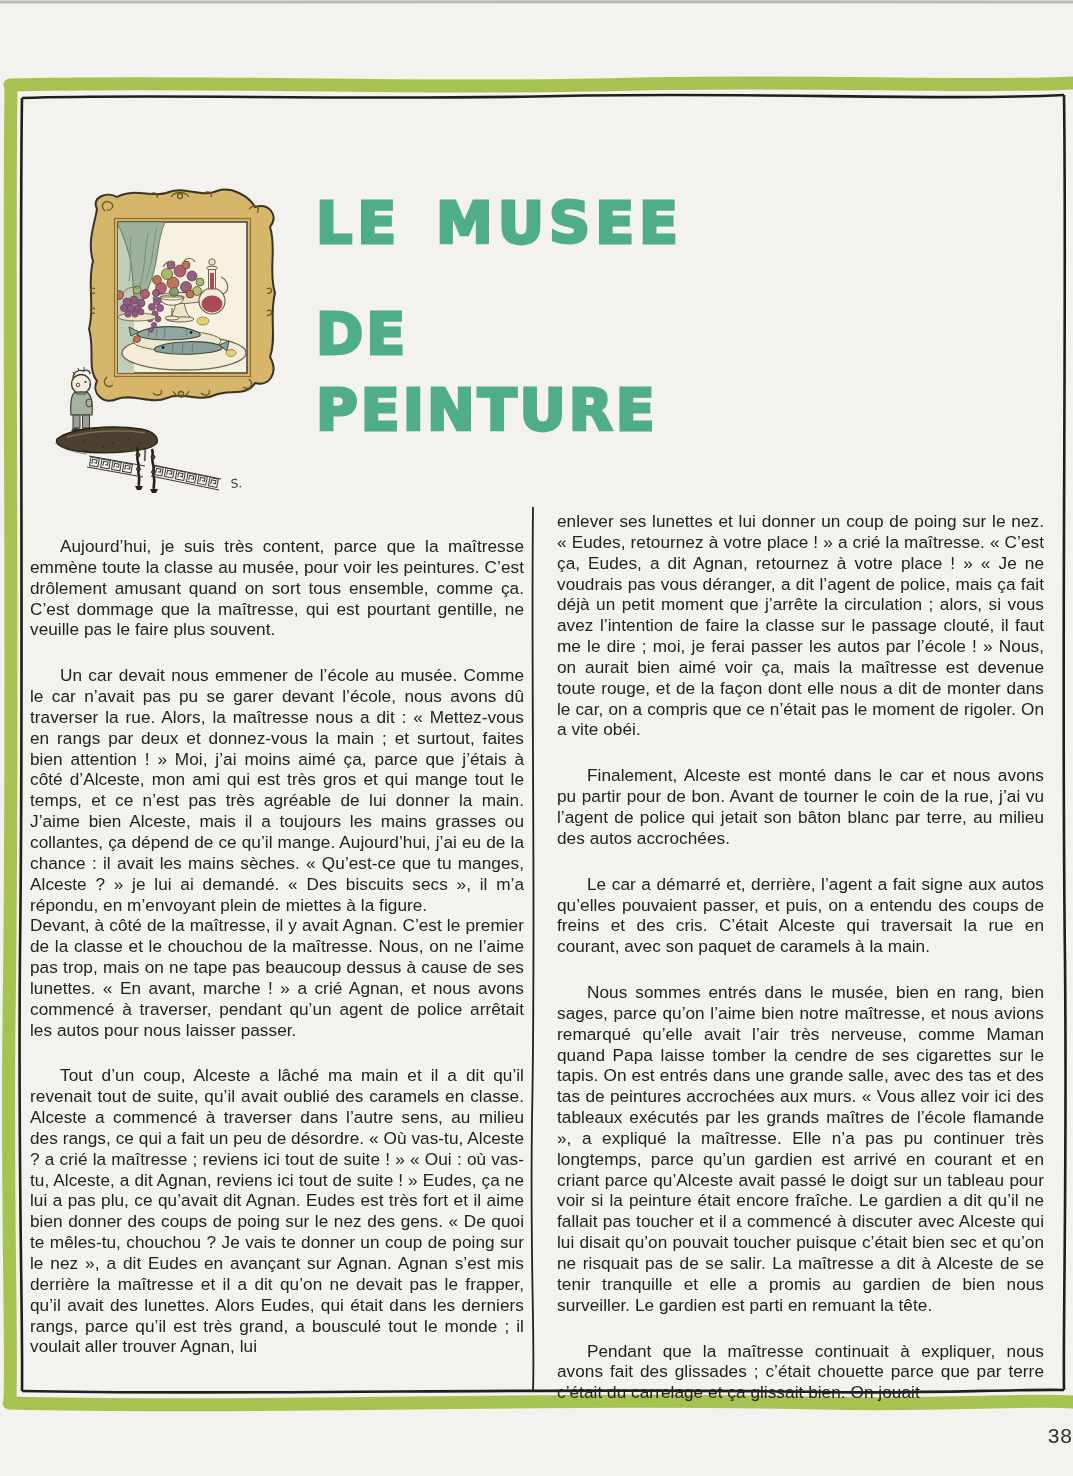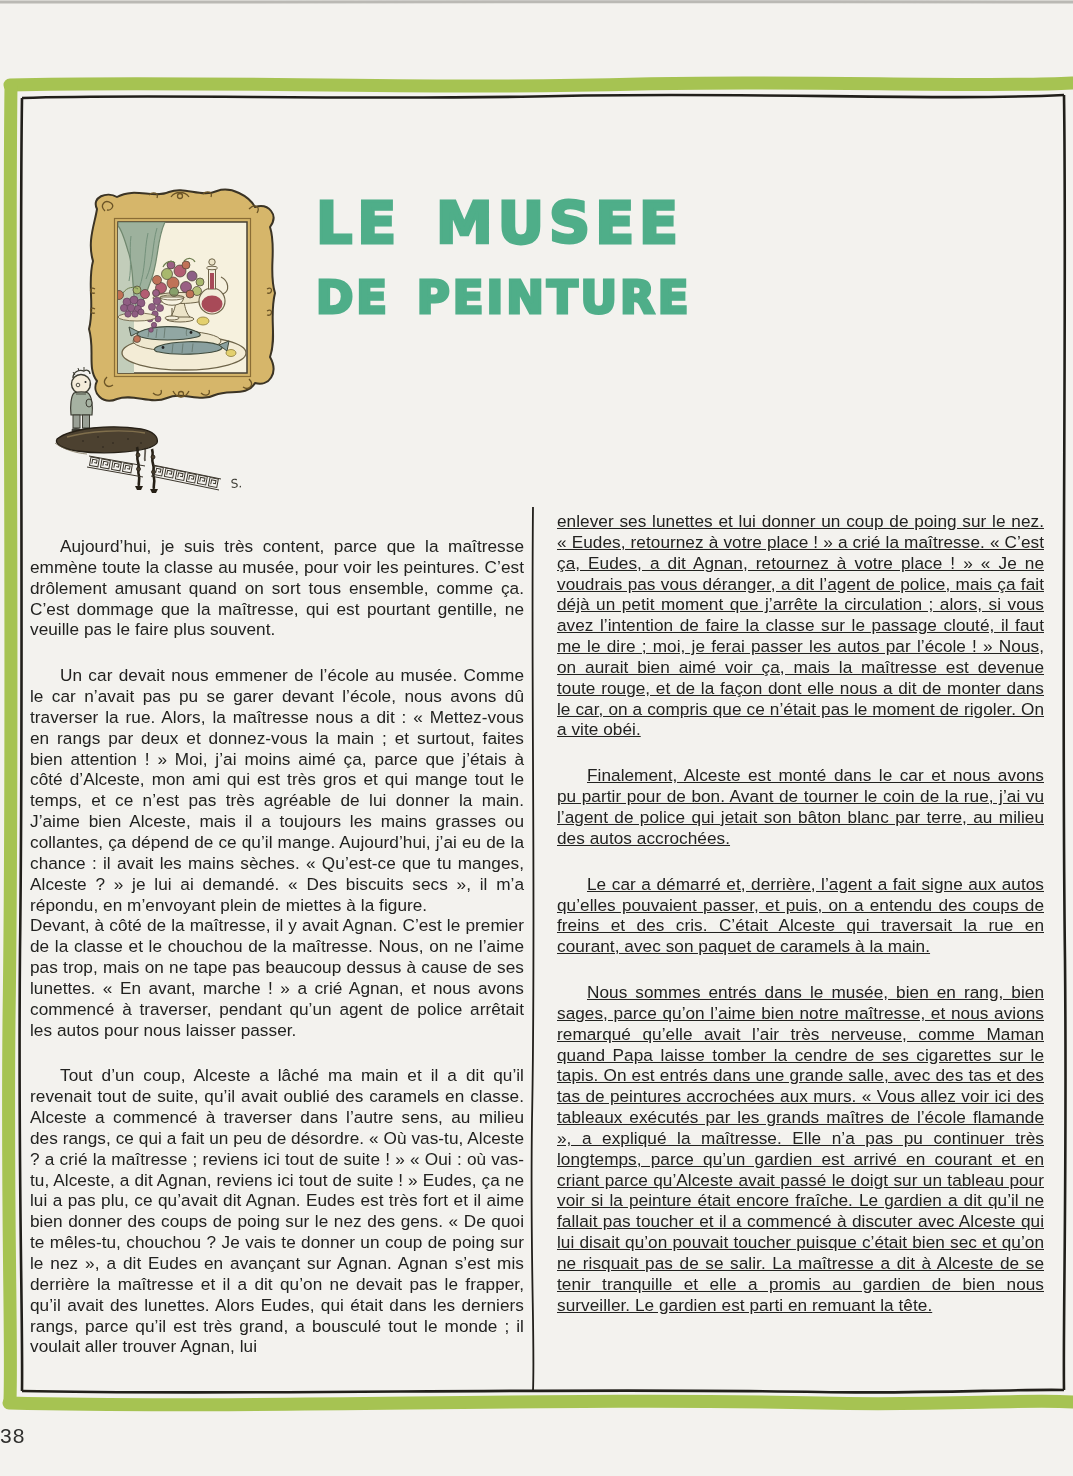--- a/index.html
+++ b/index.html
@@ -24,43 +24,43 @@
 
   .title-block{
     position:absolute;left:316px;top:186px;width:456px;
     text-align:left;
     font-family:"DejaVu Sans", sans-serif;
     font-weight:bold;
     color:var(--title-green);
     -webkit-text-stroke:3px var(--title-green);
   }
   .title-line1{display:block;font-size:57px;letter-spacing:5px;word-spacing:10px;line-height:74px;}
-  .title-line2{display:block;font-size:45px;letter-spacing:3px;word-spacing:8px;line-height:76px;}
+  .title-line2{display:block;font-size:57px;letter-spacing:3px;word-spacing:8px;line-height:76px;margin-top:36px;}
 
   .illustration{position:absolute;left:53px;top:181px;width:280px;height:330px;}
 
   .columns{
     position:absolute;left:30px;top:511px;width:1014px;height:886px;
     display:flex;
   }
   .col{width:494px;}
-  .col.right{width:487px;text-decoration:underline;}
+  .col.right{width:487px;}
   .col-gap{width:33px;flex:none;}
   .para{
     margin:0;
     font-size:17.2px;
     line-height:20.85px;
     text-align:justify;
     letter-spacing:0.05px;
   }
   .para.indent{text-indent:30px;margin-top:25px;}
 
   .page-number{
     position:absolute;left:0;top:1424px;width:1073px;
-    text-align:left;font-size:21px;letter-spacing:1px;color:#2f2f2d;
+    text-align:right;font-size:21px;letter-spacing:1px;color:#2f2f2d;
   }
 </style>
 </head>
 <body>
 
 <svg class="borders" width="1073" height="1476" viewBox="0 0 1073 1476">
   <path class="scanline" d="M0,2 C300,3 700,1 1073,2"></path>
   <path class="g" d="M10,85 C200,80 420,90 640,84 C800,80 980,88 1072,83"></path>
   <path class="g" d="M11,86 C8,320 14,680 9,1020 C7,1220 12,1340 10,1400"></path>
   <path class="g" d="M9,1403 C260,1409 560,1397 820,1403 C940,1406 1020,1399 1073,1402"></path>
@@ -297,16 +297,17 @@
       <p class="para indent">Un car devait nous emmener de l’école au musée. Comme le car n’avait pas pu se garer devant l’école, nous avons dû traverser la rue. Alors, la maîtresse nous a dit : « Mettez-vous en rangs par deux et donnez-vous la main ; et surtout, faites bien attention ! » Moi, j’ai moins aimé ça, parce que j’étais à côté d’Alceste, mon ami qui est très gros et qui mange tout le temps, et ce n’est pas très agréable de lui donner la main. J’aime bien Alceste, mais il a toujours les mains grasses ou collantes, ça dépend de ce qu’il mange. Aujourd’hui, j’ai eu de la chance : il avait les mains sèches. « Qu’est-ce que tu manges, Alceste ? » je lui ai demandé. « Des biscuits secs », il m’a répondu, en m’envoyant plein de miettes à la figure.</p>
       <p class="para">Devant, à côté de la maîtresse, il y avait Agnan. C’est le premier de la classe et le chouchou de la maîtresse. Nous, on ne l’aime pas trop, mais on ne tape pas beaucoup dessus à cause de ses lunettes. « En avant, marche ! » a crié Agnan, et nous avons commencé à traverser, pendant qu’un agent de police arrêtait les autos pour nous laisser passer.</p>
       <p class="para indent">Tout d’un coup, Alceste a lâché ma main et il a dit qu’il revenait tout de suite, qu’il avait oublié des caramels en classe. Alceste a commencé à traverser dans l’autre sens, au milieu des rangs, ce qui a fait un peu de désordre. « Où vas-tu, Alceste ? a crié la maîtresse ; reviens ici tout de suite ! » « Oui : où vas-tu, Alceste, a dit Agnan, reviens ici tout de suite ! » Eudes, ça ne lui a pas plu, ce qu’avait dit Agnan. Eudes est très fort et il aime bien donner des coups de poing sur le nez des gens. « De quoi te mêles-tu, chouchou ? Je vais te donner un coup de poing sur le nez », a dit Eudes en avançant sur Agnan. Agnan s’est mis derrière la maîtresse et il a dit qu’on ne devait pas le frapper, qu’il avait des lunettes. Alors Eudes, qui était dans les derniers rangs, parce qu’il est très grand, a bousculé tout le monde ; il voulait aller trouver Agnan, lui</p>
     </div>
   <div class="col-gap"></div>
   <div class="col right">
       <p class="para">enlever ses lunettes et lui donner un coup de poing sur le nez. « Eudes, retournez à votre place ! » a crié la maîtresse. « C’est ça, Eudes, a dit Agnan, retournez à votre place ! » « Je ne voudrais pas vous déranger, a dit l’agent de police, mais ça fait déjà un petit moment que j’arrête la circulation ; alors, si vous avez l’intention de faire la classe sur le passage clouté, il faut me le dire ; moi, je ferai passer les autos par l’école ! » Nous, on aurait bien aimé voir ça, mais la maîtresse est devenue toute rouge, et de la façon dont elle nous a dit de monter dans le car, on a compris que ce n’était pas le moment de rigoler. On a vite obéi.</p>
       <p class="para indent">Finalement, Alceste est monté dans le car et nous avons pu partir pour de bon. Avant de tourner le coin de la rue, j’ai vu l’agent de police qui jetait son bâton blanc par terre, au milieu des autos accrochées.</p>
       <p class="para indent">Le car a démarré et, derrière, l’agent a fait signe aux autos qu’elles pouvaient passer, et puis, on a entendu des coups de freins et des cris. C’était Alceste qui traversait la rue en courant, avec son paquet de caramels à la main.</p>
       <p class="para indent">Nous sommes entrés dans le musée, bien en rang, bien sages, parce qu’on l’aime bien notre maîtresse, et nous avions remarqué qu’elle avait l’air très nerveuse, comme Maman quand Papa laisse tomber la cendre de ses cigarettes sur le tapis. On est entrés dans une grande salle, avec des tas et des tas de peintures accrochées aux murs. « Vous allez voir ici des tableaux exécutés par les grands maîtres de l’école flamande », a expliqué la maîtresse. Elle n’a pas pu continuer très longtemps, parce qu’un gardien est arrivé en courant et en criant parce qu’Alceste avait passé le doigt sur un tableau pour voir si la peinture était encore fraîche. Le gardien a dit qu’il ne fallait pas toucher et il a commencé à discuter avec Alceste qui lui disait qu’on pouvait toucher puisque c’était bien sec et qu’on ne risquait pas de se salir. La maîtresse a dit à Alceste de se tenir tranquille et elle a promis au gardien de bien nous surveiller. Le gardien est parti en remuant la tête.</p>
+      <p class="para indent">Pendant que la maîtresse continuait à expliquer, nous avons fait des glissades ; c’était chouette parce que par terre c’était du carrelage et ça glissait bien. On jouait</p>
     </div>
 </div>
 
 <div class="page-number">38</div>
 
 </body></html>

